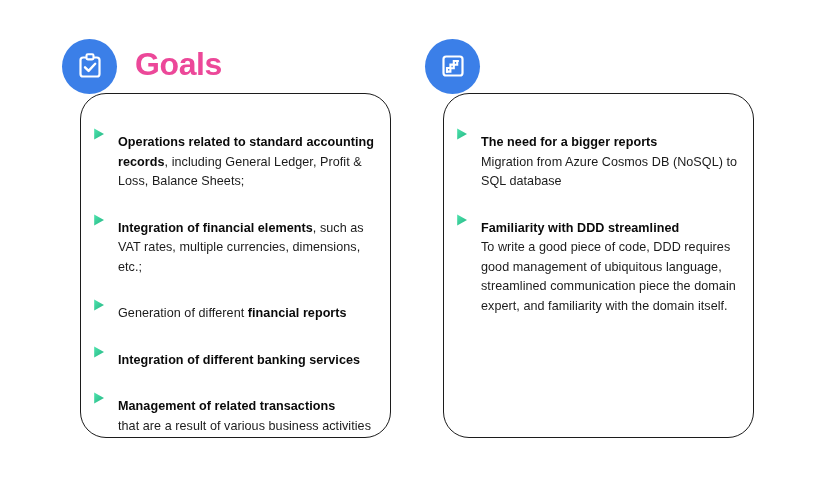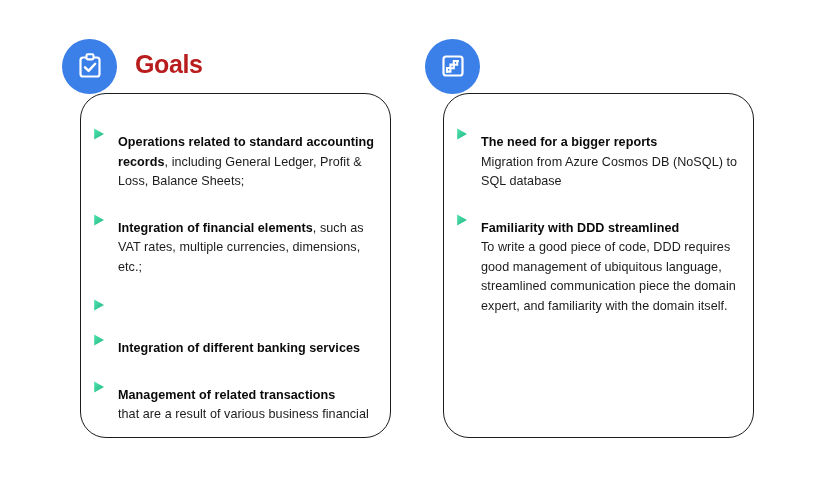--- a/index.html
+++ b/index.html
@@ -63,24 +63,24 @@
     align-items: center;
     justify-content: center;
     flex: none;
     position: relative;
     z-index: 6;
   }
   .badge svg { display: block; }
 
   .col-title {
     margin-left: 18px;
-    font-size: 25px;
+    font-size: 32px;
     font-weight: bold;
     letter-spacing: -0.4px;
-    color: #b91c1c;
+    color: #ec4899;
     white-space: nowrap;
     line-height: 1;
     position: relative;
     top: -2px;
   }
 
   
   .bullet-list {
     position: absolute;
     top: 86px;
@@ -158,38 +158,39 @@
         </span>
         <span class="bullet-text"><span class="b">Integration of financial elements</span><span>, such as VAT rates, multiple currencies, dimensions, etc.;</span></span>
       </div>
 
       <div class="bullet">
         <span class="bullet-marker">
           <svg width="14" height="14" viewBox="0 0 14 14">
             <path d="M2.2 1.6 L12 7 L2.2 12.4 Z" fill="url(#g1)"></path>
           </svg>
         </span>
+        <span class="bullet-text"><span>Generation of different </span><span class="b">financial reports</span></span>
       </div>
 
       <div class="bullet">
         <span class="bullet-marker">
           <svg width="14" height="14" viewBox="0 0 14 14">
             <path d="M2.2 1.6 L12 7 L2.2 12.4 Z" fill="url(#g1)"></path>
           </svg>
         </span>
         <span class="bullet-text"><span class="b">Integration of different banking services</span></span>
       </div>
 
       <div class="bullet">
         <span class="bullet-marker">
           <svg width="14" height="14" viewBox="0 0 14 14">
             <path d="M2.2 1.6 L12 7 L2.2 12.4 Z" fill="url(#g1)"></path>
           </svg>
         </span>
-        <span class="bullet-text"><span class="b">Management of related transactions</span><br><span>that are a result of various business financial</span></span>
+        <span class="bullet-text"><span class="b">Management of related transactions</span><br><span>that are a result of various business activities</span></span>
       </div>
 
     </div>
   </div>
 
   <div class="column challenges">
 
     <div class="card"></div>
 
     <div class="header-row">

